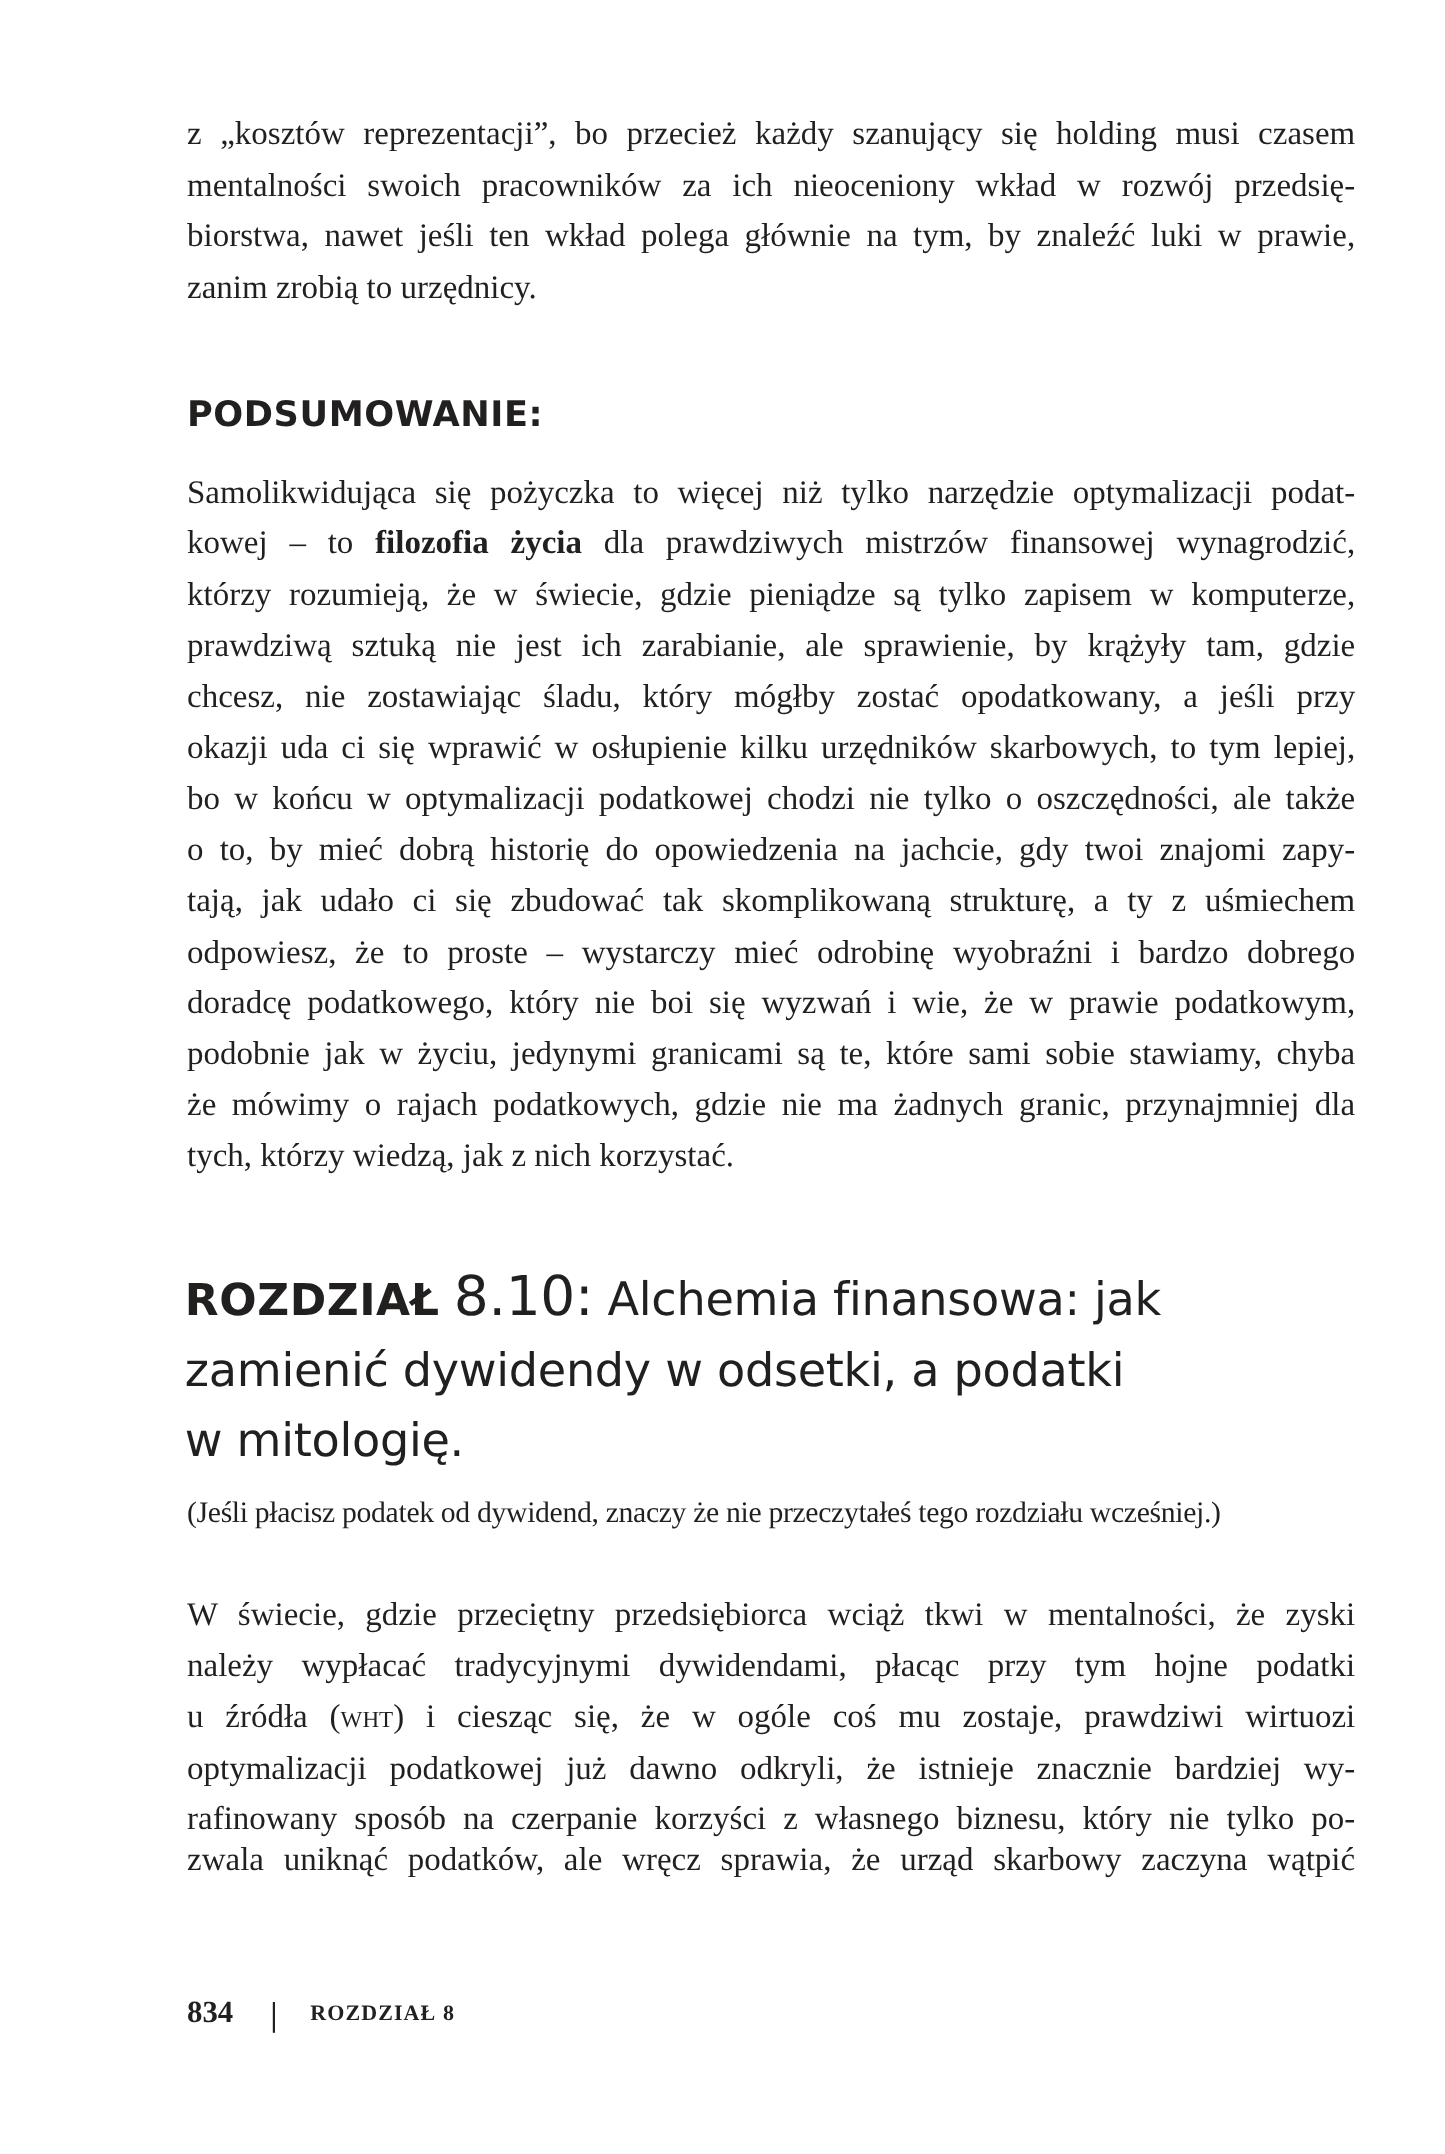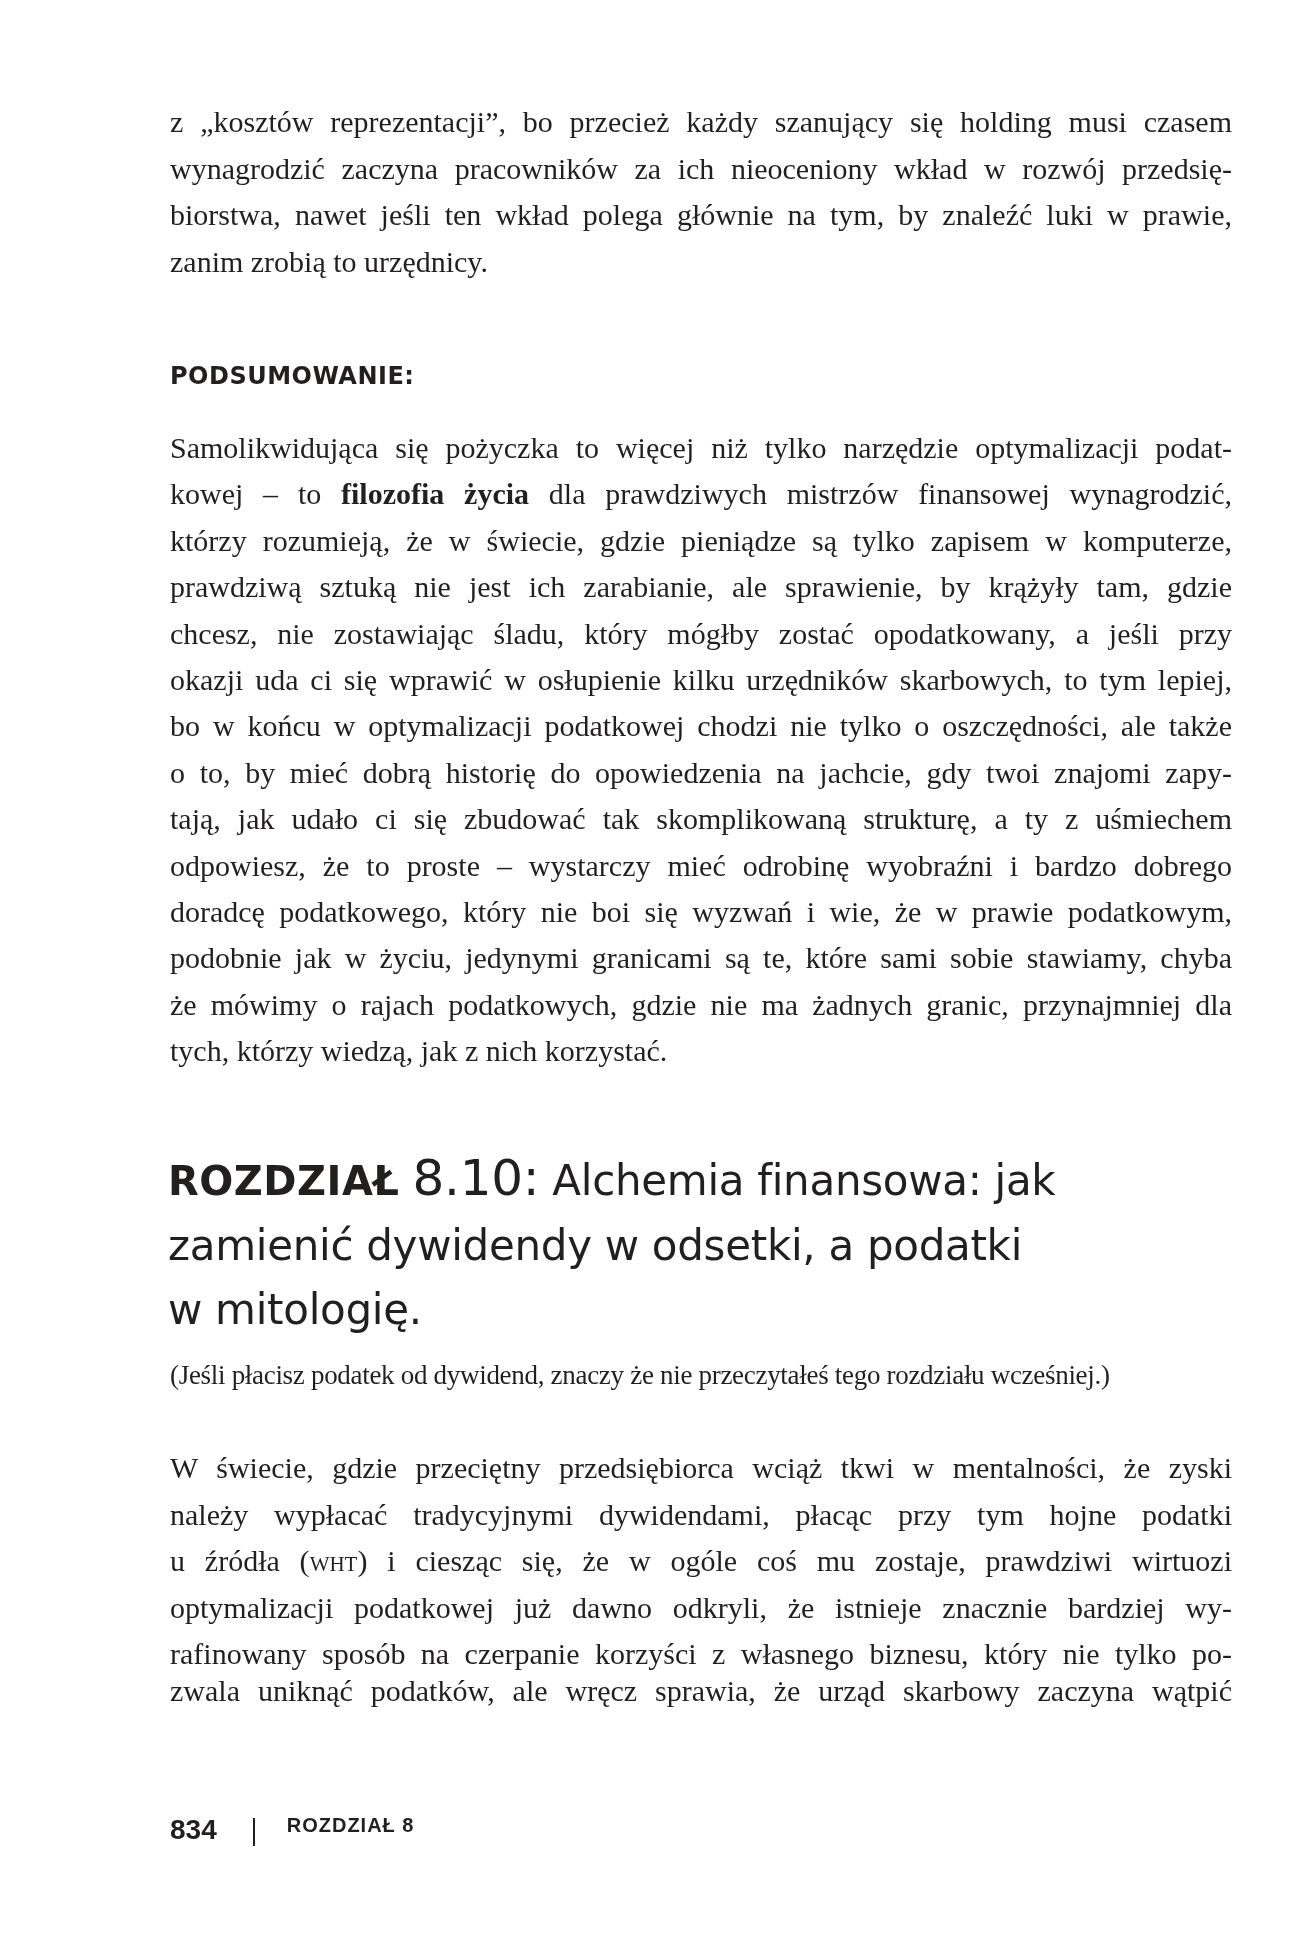--- a/index.html
+++ b/index.html
@@ -12,51 +12,51 @@
     position: absolute; left: 170px; width: 1062px;
     font-family: "Liberation Serif", "DejaVu Serif", serif;
     font-size: 30px; line-height: 36px; white-space: nowrap;
     text-align: justify; text-align-last: justify;
   }
   .line.last { text-align-last: left; }
   .bold { font-weight: bold; }
   .section-heading {
     position: absolute; left: 170px; top: 358px;
     font-family: "DejaVu Sans", sans-serif; font-weight: bold;
-    font-size: 24px; letter-spacing: 0.5px; line-height: 36px;
+    font-size: 32px; letter-spacing: 0.5px; line-height: 36px;
   }
   .chapter-line {
     position: absolute; left: 168px;
     font-family: "DejaVu Sans", sans-serif; font-size: 42px; line-height: 52px;
     white-space: nowrap; letter-spacing: -0.3px;
   }
   .chapter-label { font-weight: bold; font-size: 40px; letter-spacing: 0.5px; }
   .chapter-number { font-weight: normal; font-size: 50px; }
   .subtitle {
     position: absolute; left: 170px; top: 1358px; width: 1062px;
     font-family: "Liberation Serif", "DejaVu Serif", serif; 
     font-size: 27px; line-height: 34px; white-space: nowrap; letter-spacing: -0.3px;
   }
   .smallcaps { font-variant: small-caps; }
   .footer {
     position: absolute; left: 170px; top: 1814px; height: 32px;
-    font-family: Liberation Sans, sans-serif; display: flex; align-items: flex-start;
+    font-family: Liberation Serif, serif; display: flex; align-items: center;
   }
   .page-number { font-weight: bold; font-size: 28px; }
   .footer-sep { display: inline-block; width: 2px; height: 28px; background: #221f1f; margin: 0 32px 0 36px; position: relative; top: 4px; }
   .running-head { font-weight: bold; font-size: 20px; letter-spacing: 1px; }
 </style>
 </head>
 <body>
 
 <div class="page">
 
   <div>
     <div class="line" style="top:104px">z „kosztów reprezentacji”, bo przecież każdy szanujący się holding musi czasem</div>
-    <div class="line" style="top:151px">wynagrodzić zaczyna pracowników za ich nieoceniony wkład w rozwój przedsię-</div>
+    <div class="line" style="top:151px">mentalności swoich pracowników za ich nieoceniony wkład w rozwój przedsię-</div>
     <div class="line" style="top:197px">biorstwa, nawet jeśli ten wkład polega głównie na tym, by znaleźć luki w prawie,</div>
     <div class="line last" style="top:244px">zanim zrobią to urzędnicy.</div>
   </div>
 
   <div class="section-heading">PODSUMOWANIE:</div>
 
   <div>
     <div class="line" style="top:430px">Samolikwidująca się pożyczka to więcej niż tylko narzędzie optymalizacji podat-</div>
     <div class="line" style="top:476px"><span>kowej – to </span><span class="bold">filozofia życia</span><span> dla prawdziwych mistrzów finansowej wynagrodzić,</span></div>
     <div class="line" style="top:523px">którzy rozumieją, że w świecie, gdzie pieniądze są tylko zapisem w komputerze,</div>

